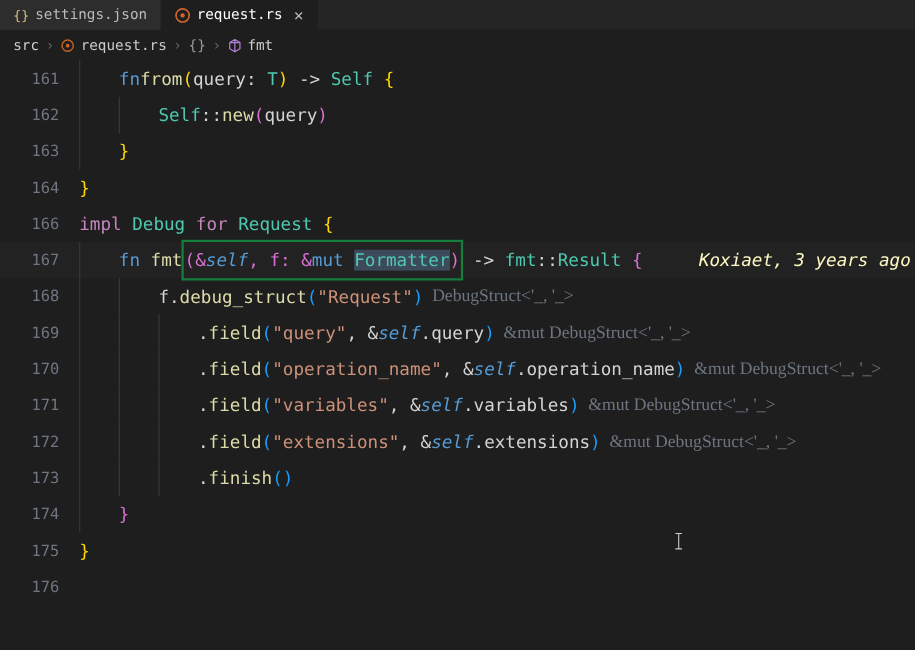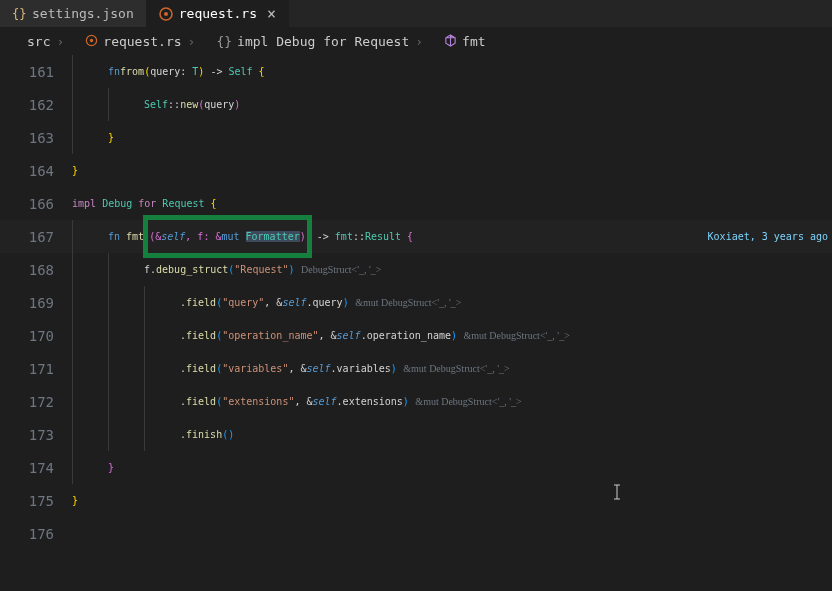--- a/index.html
+++ b/index.html
@@ -37,38 +37,38 @@
   .breadcrumbs {
     display: flex;
     align-items: center;
     gap: 6px;
     padding: 6px 12px;
     background: #1e1e1e;
     font-size: 13px;
     color: #999;
   }
   .bc-sep { color: #666; }
-  .bc-item { display:flex; gap:5px; color:#ccc;margin-left:15px;}
+  .bc-item { display:flex; align-items:center; gap:5px; color:#ccc;}
   .editor { display:flex; flex-direction:column; }
   .line {
     display: flex;
     height: 33px;
     align-items: center;
   }
   .gutter {
     width: 72px;
     text-align: right;
     padding-right: 18px;
     color: #6e7681;
     font-size: 14px;
     user-select: none;
   }
   .code {
     white-space: pre;
-    font-size: 10px;
+    font-size: 16px;
     line-height: 33px;
     display:flex;
     align-items:center;
     flex:1;
     position:relative;
   }
   .indent-guide {
     border-left: 1px solid #3a3a3a;
     display:inline-block;
     height:33px;
@@ -78,23 +78,23 @@
   .k  { color:#c586c0; }   
   .kw { color:#569cd6; }   
   .ty { color:#4ec9b0; }   
   .fn { color:#dcdcaa; }   
   .st { color:#ce9178; }   
   .br1{ color:#ffd700; }
   .br2{ color:#da70d6; }
   .br3{ color:#179fff; }
   .self{ color:#569cd6; font-style:italic;}
   .hint{ color:#6e7681; padding-left:4px;font-family:Liberation Serif, serif;}
-  .blame{ color:#7dd3fc; position:absolute; right:4px;}
+  .blame{ color:#fef9c3; font-style:italic; position:absolute; right:4px;}
   .hl-box {
-    border:5px solid #15803d;
+    border:2px solid #15803d;
     padding:0 1px;
     margin:0 -1px;
   }
   .sel {
     background:#3d4a5c;
   }
   .ibeam {
     position:absolute;
     left:612px;
     top:484px;
@@ -135,21 +135,20 @@
   <span class="bc-item">
     <svg width="13" height="13" viewBox="0 0 14 14">
         <circle cx="7" cy="7" r="5.5" fill="none" stroke="#ce662b" stroke-width="1.3"></circle>
         <circle cx="7" cy="7" r="1.8" fill="#ce662b"></circle>
       </svg>
     <span>request.rs</span>
   </span>
   <span class="bc-sep">›</span>
   <span class="bc-item">
     <span style="color:#999">{}</span>
-    <span>impl Debug for Request</span>
   </span>
   <span class="bc-sep">›</span>
   <span class="bc-item">
     <svg width="13" height="13" viewBox="0 0 14 14">
         <path d="M7 1 L12 4 L12 10 L7 13 L2 10 L2 4 Z M7 1 L7 13 M2 4 L12 4" fill="none" stroke="#b180d7" stroke-width="1.2"></path>
       </svg>
     <span>fmt</span>
   </span>
 </div>
 

